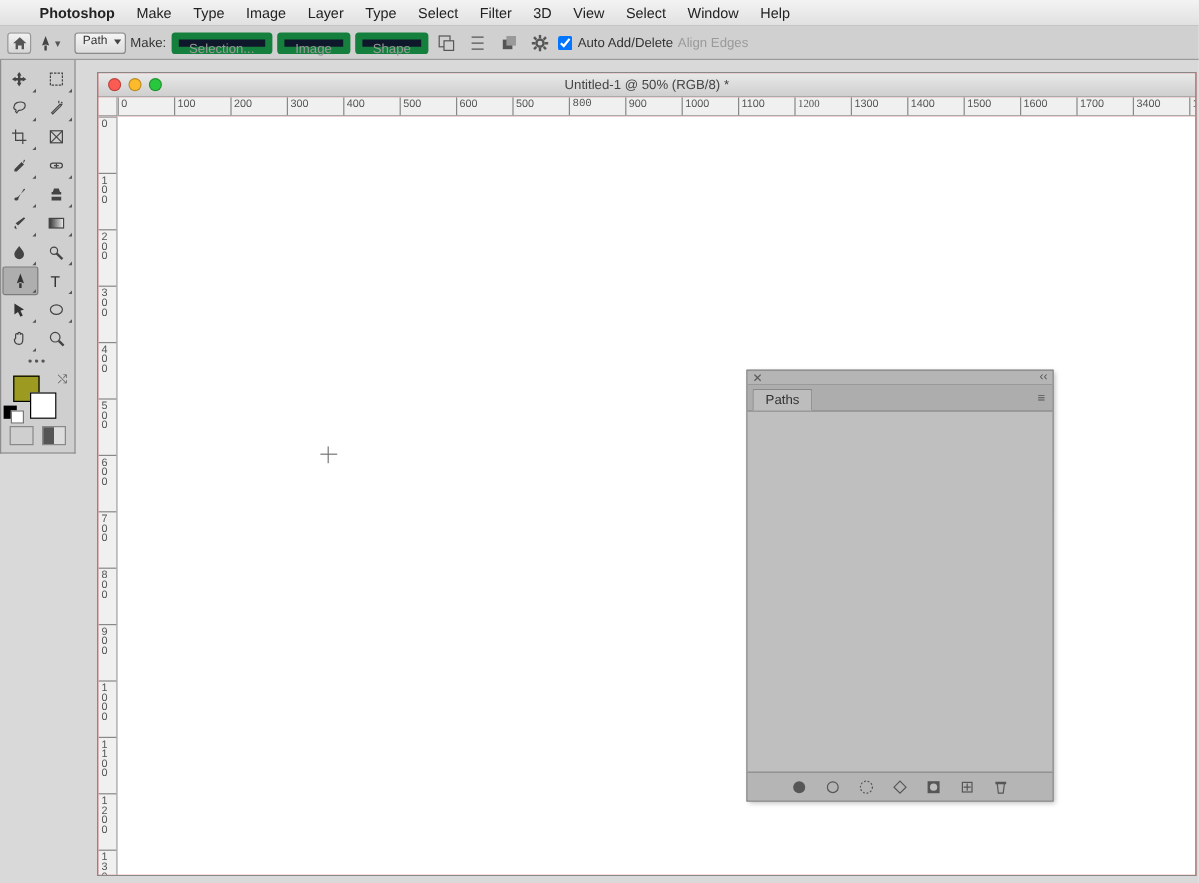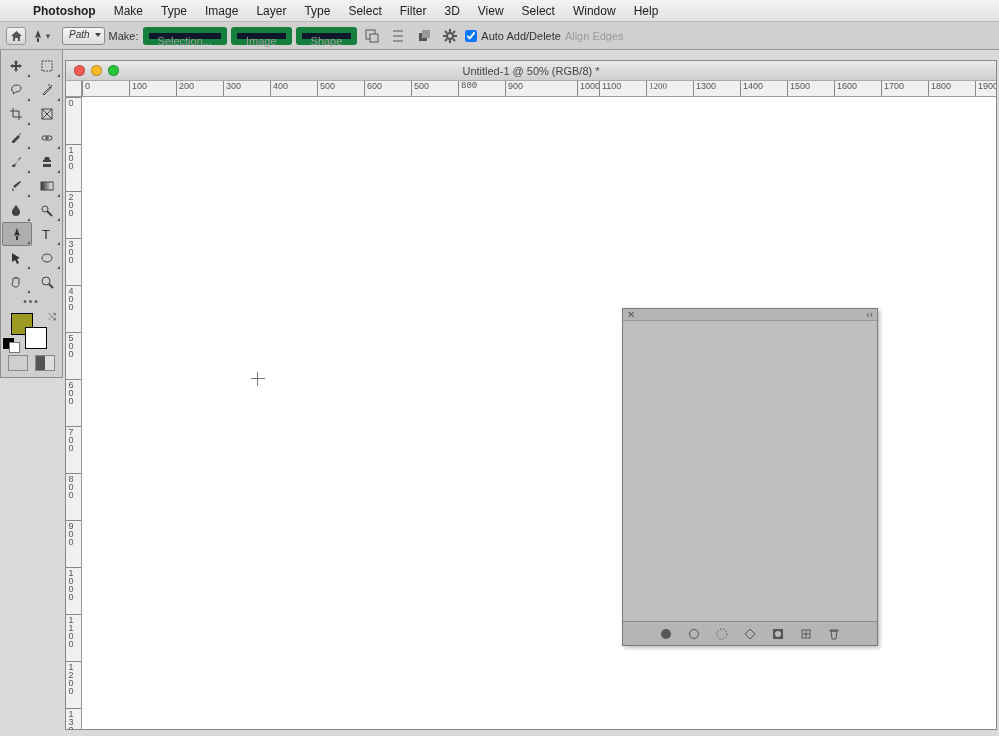--- a/index.html
+++ b/index.html
@@ -9,21 +9,21 @@
 .menubar { height:22px; background:linear-gradient(#f3f3f3,#e1e1e1); border-bottom:1px solid #bbb; display:flex; align-items:center; font-size:12px; color:#222; }
 .menubar .apple { width:24px; text-align:center; font-size:14px; }
 .menubar .item { padding:0 9px; line-height:22px; cursor:default; }
 .menubar .item.bold { font-weight:700; }
 
 
 .optbar { height:28px; background:#d0d0d0; border-bottom:1px solid #9a9a9a; display:flex; align-items:center; font-size:11px; color:#333; gap:4px; padding:0 6px; }
 .home-icn { width:20px; height:18px; border:1px solid #999; border-radius:3px; display:flex; align-items:center; justify-content:center; background:linear-gradient(#f2f2f2,#d6d6d6); }
 .pen-presets { width:22px; height:18px; display:flex; align-items:center; justify-content:center; }
 .caret { font-size:9px; margin-left:2px; color:#555;}
-.optsel { border:1px solid #8b8b8b; background:linear-gradient(#f5f5f5,#ddd); height:18px; font-size:10px; padding:1px 14px 1px 6px; border-radius:3px; position:relative;font-style:italic; }
+.optsel { border:1px solid #8b8b8b; background:linear-gradient(#f5f5f5,#ddd); height:18px; font-size:10px; padding:1px 14px 1px 6px; border-radius:3px; position:relative; }
 .optsel .tri { position:absolute; right:3px; top:5px; border-left:3px solid transparent; border-right:3px solid transparent; border-top:4px solid #444;}
 .ghost-btn { border:6px solid #15803d; color:#9a9a9a; background:#0f172a; height:18px; padding:0 9px; border-radius:3px; line-height:16px; }
 .ic-btn { width:22px; height:20px; display:flex; align-items:center; justify-content:center; }
 .chk { display:flex; align-items:center; gap:4px; }
 .chk input { width:12px; height:12px; }
 .ghost-txt { color:#9a9a9a; }
 
 
 .work { position:absolute; top:50px; left:0; right:0; bottom:0; background:#d9d9d9; }
 
@@ -38,21 +38,21 @@
 .fg-sw { position:absolute; left:10px; top:4px; width:22px; height:22px; background:#9c9a21; border:1px solid #000; }
 .bg-sw { position:absolute; left:24px; top:18px; width:22px; height:22px; background:#fff; border:1px solid #000; }
 .mini-sw{ position:absolute; left:2px; bottom:2px; width:11px; height:11px; background:#000;}
 .mini-sw2{ position:absolute; left:8px; bottom:-2px; width:11px; height:11px; background:#fff; border:1px solid #777;}
 .swap-ic{ position:absolute; right:6px; top:2px; font-size:10px; color:#555;}
 .qm-row{ display:flex; justify-content:space-around; padding:4px 4px 6px;}
 .qm-ic { width:20px; height:16px; border:1px solid #888;}
 .qm-ic.mask { background:linear-gradient(90deg,#555 50%,#ddd 50%);}
 
 
-.docwin { position:absolute; left:65px; top:10px; right:2px; height:670px; background:#ef4444; border:1px solid #888; }
+.docwin { position:absolute; left:81px; top:10px; right:2px; height:670px; background:#ef4444; border:1px solid #888; }
 .docbar { height:20px; background:linear-gradient(#e9e9e9,#cfcfcf); border-bottom:1px solid #aaa; display:flex; align-items:center; font-size:11px; color:#444; position:relative;}
 .traffic { display:flex; gap:6px; padding:0 8px; }
 .tl { width:11px; height:11px; border-radius:50%; border:1px solid rgba(0,0,0,.25); }
 .tl.r{background:#fc5b53;} .tl.y{background:#fdbb2c;} .tl.g{background:#29c73e;}
 .doclabel{ position:absolute; left:0; right:0; text-align:center; pointer-events:none;}
 
 
 .hruler { position:absolute; top:20px; left:16px; right:0; height:16px; background:#f0f0f0; border-bottom:1px solid #999; overflow:hidden; font-size:9px; color:#555;}
 .vruler { position:absolute; top:36px; left:0; width:16px; bottom:0; background:#f0f0f0; border-right:1px solid #999; overflow:hidden; font-size:9px; color:#555;}
 .rcorner{ position:absolute; top:20px; left:0; width:16px; height:16px; background:#f0f0f0; border-right:1px solid #999; border-bottom:1px solid #999;}
@@ -340,29 +340,29 @@
         <div class="htick" style="left: 0px;">0</div>
         <div class="htick" style="left: 47px;">100</div>
         <div class="htick" style="left: 94px;">200</div>
         <div class="htick" style="left: 141px;">300</div>
         <div class="htick" style="left: 188px;">400</div>
         <div class="htick" style="left: 235px;">500</div>
         <div class="htick" style="left: 282px;">600</div>
         <div class="htick" style="left: 329px;">500</div>
         <div class="htick" style="left: 376px; font-family: Liberation Mono, monospace;">800</div>
         <div class="htick" style="left: 423px;">900</div>
-        <div class="htick" style="left: 470px; margin-left: 25px;">1000</div>
+        <div class="htick" style="left: 470px;">1000</div>
         <div class="htick" style="left: 517px;">1100</div>
         <div class="htick" style="left: 564px; font-family: Liberation Serif, serif;">1200</div>
         <div class="htick" style="left: 611px;">1300</div>
         <div class="htick" style="left: 658px;">1400</div>
         <div class="htick" style="left: 705px;">1500</div>
         <div class="htick" style="left: 752px;">1600</div>
         <div class="htick" style="left: 799px;">1700</div>
-        <div class="htick" style="left: 846px;">1800</div>
+        <div class="htick" style="left: 846px;">3400</div>
         <div class="htick" style="left: 893px;">1900</div>
       </div>
     <div class="vruler" id="vruler">
         <div class="vtick" style="top: 0px;">
           <span>0</span>
         </div>
         <div class="vtick" style="top: 47px;">
           <span>1</span>
           <span>0</span>
           <span>0</span>
@@ -434,20 +434,24 @@
     <div class="canvas">
       <div class="crosshair" style="left:169px; top:275px;"></div>
     </div>
   </div>
 
   <div class="panel" style="left:622px; top:258px;">
     <div class="panel-top">
       <span>✕</span>
       <span>‹‹</span>
     </div>
+    <div class="panel-tabs">
+      <div class="ptab">Paths</div>
+      <div class="pmenu">≡</div>
+    </div>
     <div class="panel-body"></div>
     <div class="panel-foot">
       <div class="pf-ic">
           <svg width="12" height="12">
             <circle cx="6" cy="6" r="5" fill="#565656"></circle>
           </svg>
         </div>
       <div class="pf-ic">
           <svg width="12" height="12">
             <circle cx="6" cy="6" r="4.5" fill="none" stroke="#565656"></circle>

